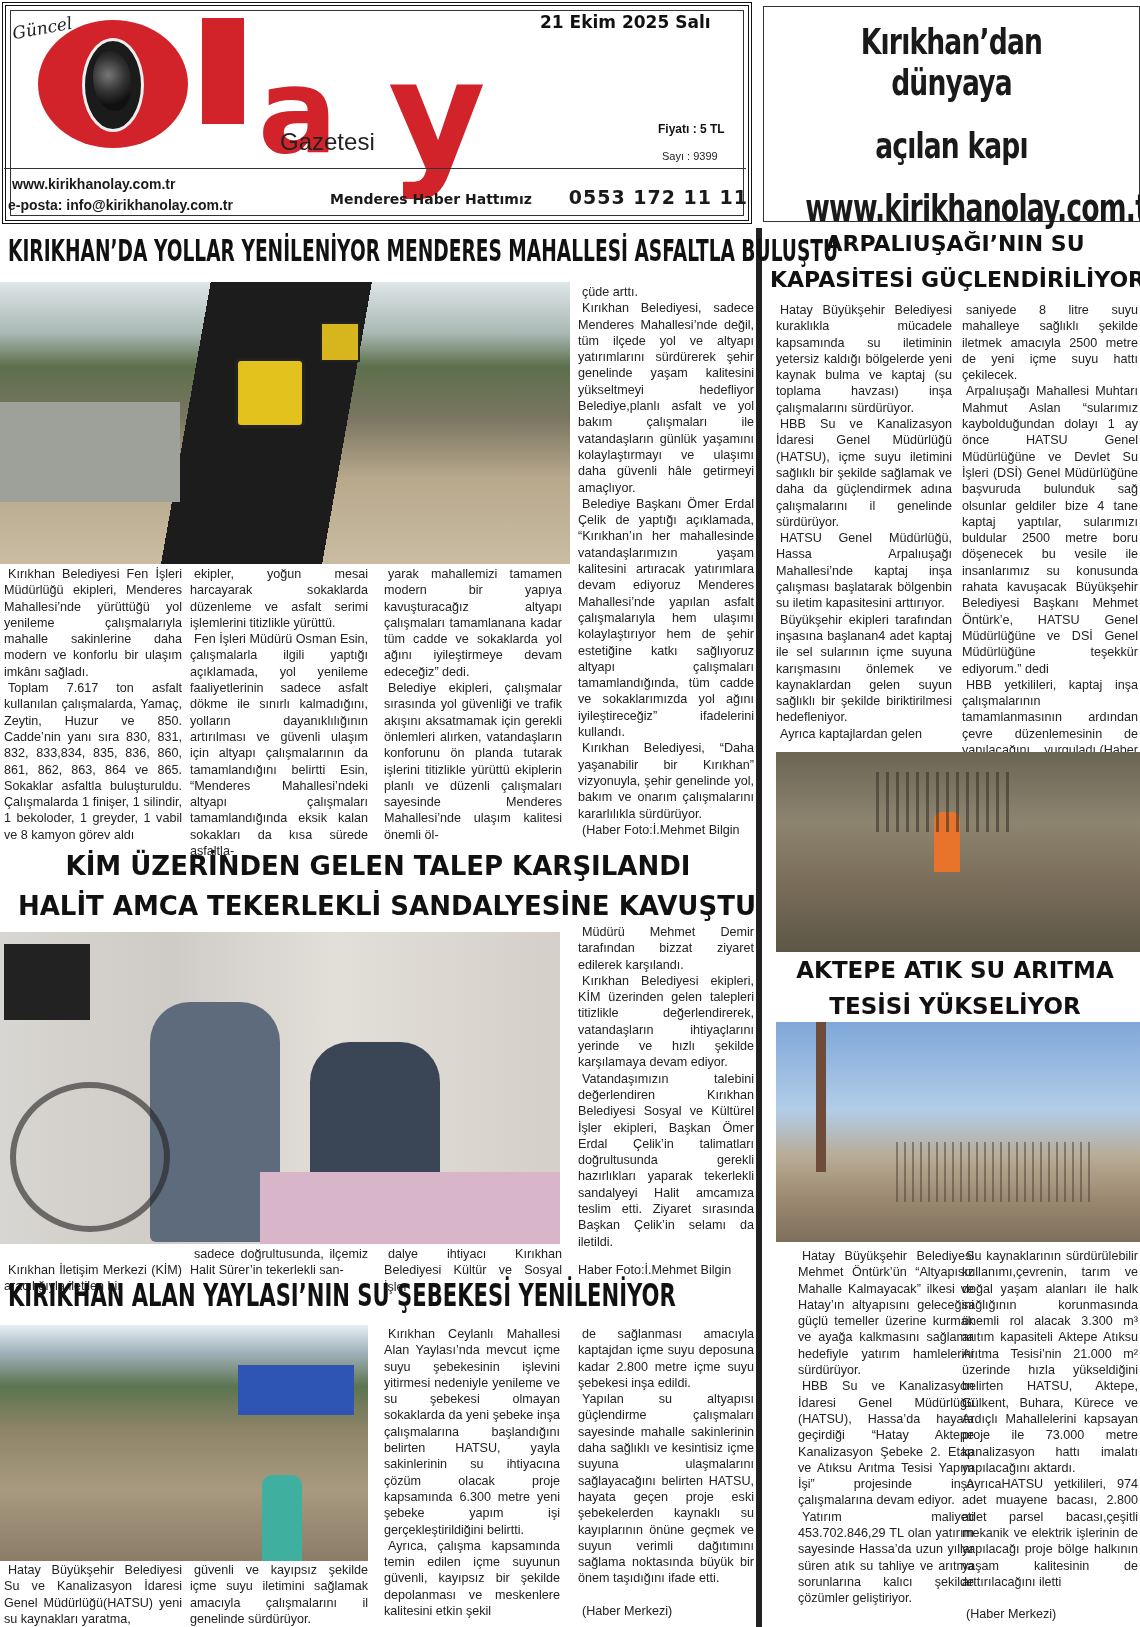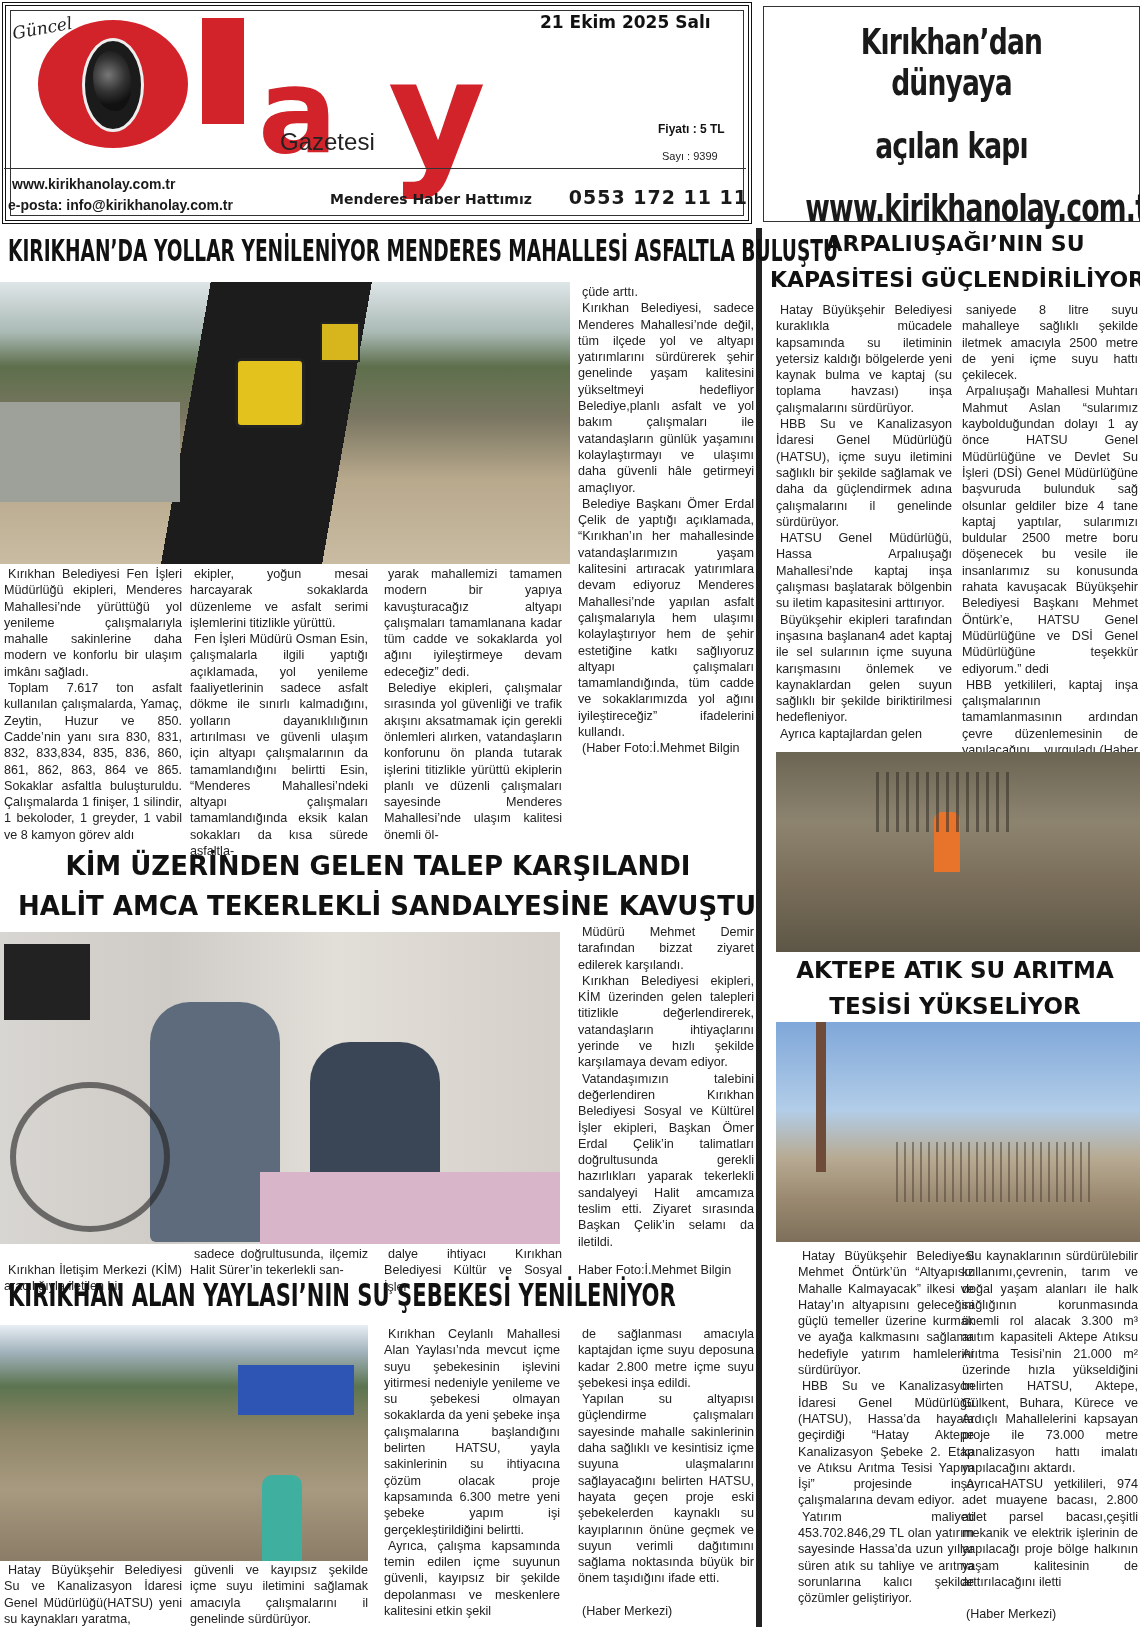--- a/index.html
+++ b/index.html
@@ -117,20 +117,21 @@
   <p>Fen İşleri Müdürü Osman Esin, çalışmalarla ilgili yaptığı açıklamada, yol yenileme faaliyetlerinin sadece asfalt dökme ile sınırlı kalmadığını, yolların dayanıklılığının artırılması ve güvenli ulaşım için altyapı çalışmalarının da tamamlandığını belirtti Esin, “Menderes Mahallesi’ndeki altyapı çalışmaları tamamlandığında eksik kalan sokakları da kısa sürede asfaltla-</p>
 </div>
 <div class="abs col" style="left:384px;top:566px;width:178px;">
   <p>yarak mahallemizi tamamen modern bir yapıya kavuşturacağız altyapı çalışmaları tamamlanana kadar tüm cadde ve sokaklarda yol ağını iyileştirmeye devam edeceğiz” dedi.</p>
   <p>Belediye ekipleri, çalışmalar sırasında yol güvenliği ve trafik akışını aksatmamak için gerekli önlemleri alırken, vatandaşların konforunu ön planda tutarak işlerini titizlikle yürüttü ekiplerin planlı ve düzenli çalışmaları sayesinde Menderes Mahallesi’nde ulaşım kalitesi önemli öl-</p>
 </div>
 <div class="abs col" style="left:578px;top:284px;width:176px;">
   <p>çüde arttı.</p>
   <p>Kırıkhan Belediyesi, sadece Menderes Mahallesi’nde değil, tüm ilçede yol ve altyapı yatırımlarını sürdürerek şehir genelinde yaşam kalitesini yükseltmeyi hedefliyor Belediye,planlı asfalt ve yol bakım çalışmaları ile vatandaşların günlük yaşamını kolaylaştırmayı ve ulaşımı daha güvenli hâle getirmeyi amaçlıyor.</p>
   <p>Belediye Başkanı Ömer Erdal Çelik de yaptığı açıklamada, “Kırıkhan’ın her mahallesinde vatandaşlarımızın yaşam kalitesini artıracak yatırımlara devam ediyoruz Menderes Mahallesi’nde yapılan asfalt çalışmalarıyla hem ulaşımı kolaylaştırıyor hem de şehir estetiğine katkı sağlıyoruz altyapı çalışmaları tamamlandığında, tüm cadde ve sokaklarımızda yol ağını iyileştireceğiz” ifadelerini kullandı.</p>
+  <p>Kırıkhan Belediyesi, “Daha yaşanabilir bir Kırıkhan” vizyonuyla, şehir genelinde yol, bakım ve onarım çalışmalarını kararlılıkla sürdürüyor.</p>
   <p>(Haber Foto:İ.Mehmet Bilgin</p>
 </div>
 
 <div class="abs headline h2a">KİM ÜZERİNDEN GELEN TALEP KARŞILANDI</div>
 <div class="abs headline h2b">HALİT AMCA TEKERLEKLİ SANDALYESİNE KAVUŞTU</div>
 <div class="abs photo photo-visit">
   <div class="shape" style="left:4px;top:12px;width:86px;height:76px;background:#222;"></div>
   <div class="shape" style="left:150px;top:70px;width:130px;height:240px;background:#5d6b7c;border-radius:40px 40px 6px 6px;"></div>
   <div class="shape" style="left:310px;top:110px;width:130px;height:150px;background:#3a4556;border-radius:40px 40px 10px 10px;"></div>
   <div class="shape" style="left:260px;top:240px;width:300px;height:72px;background:#d9b5c9;"></div>

